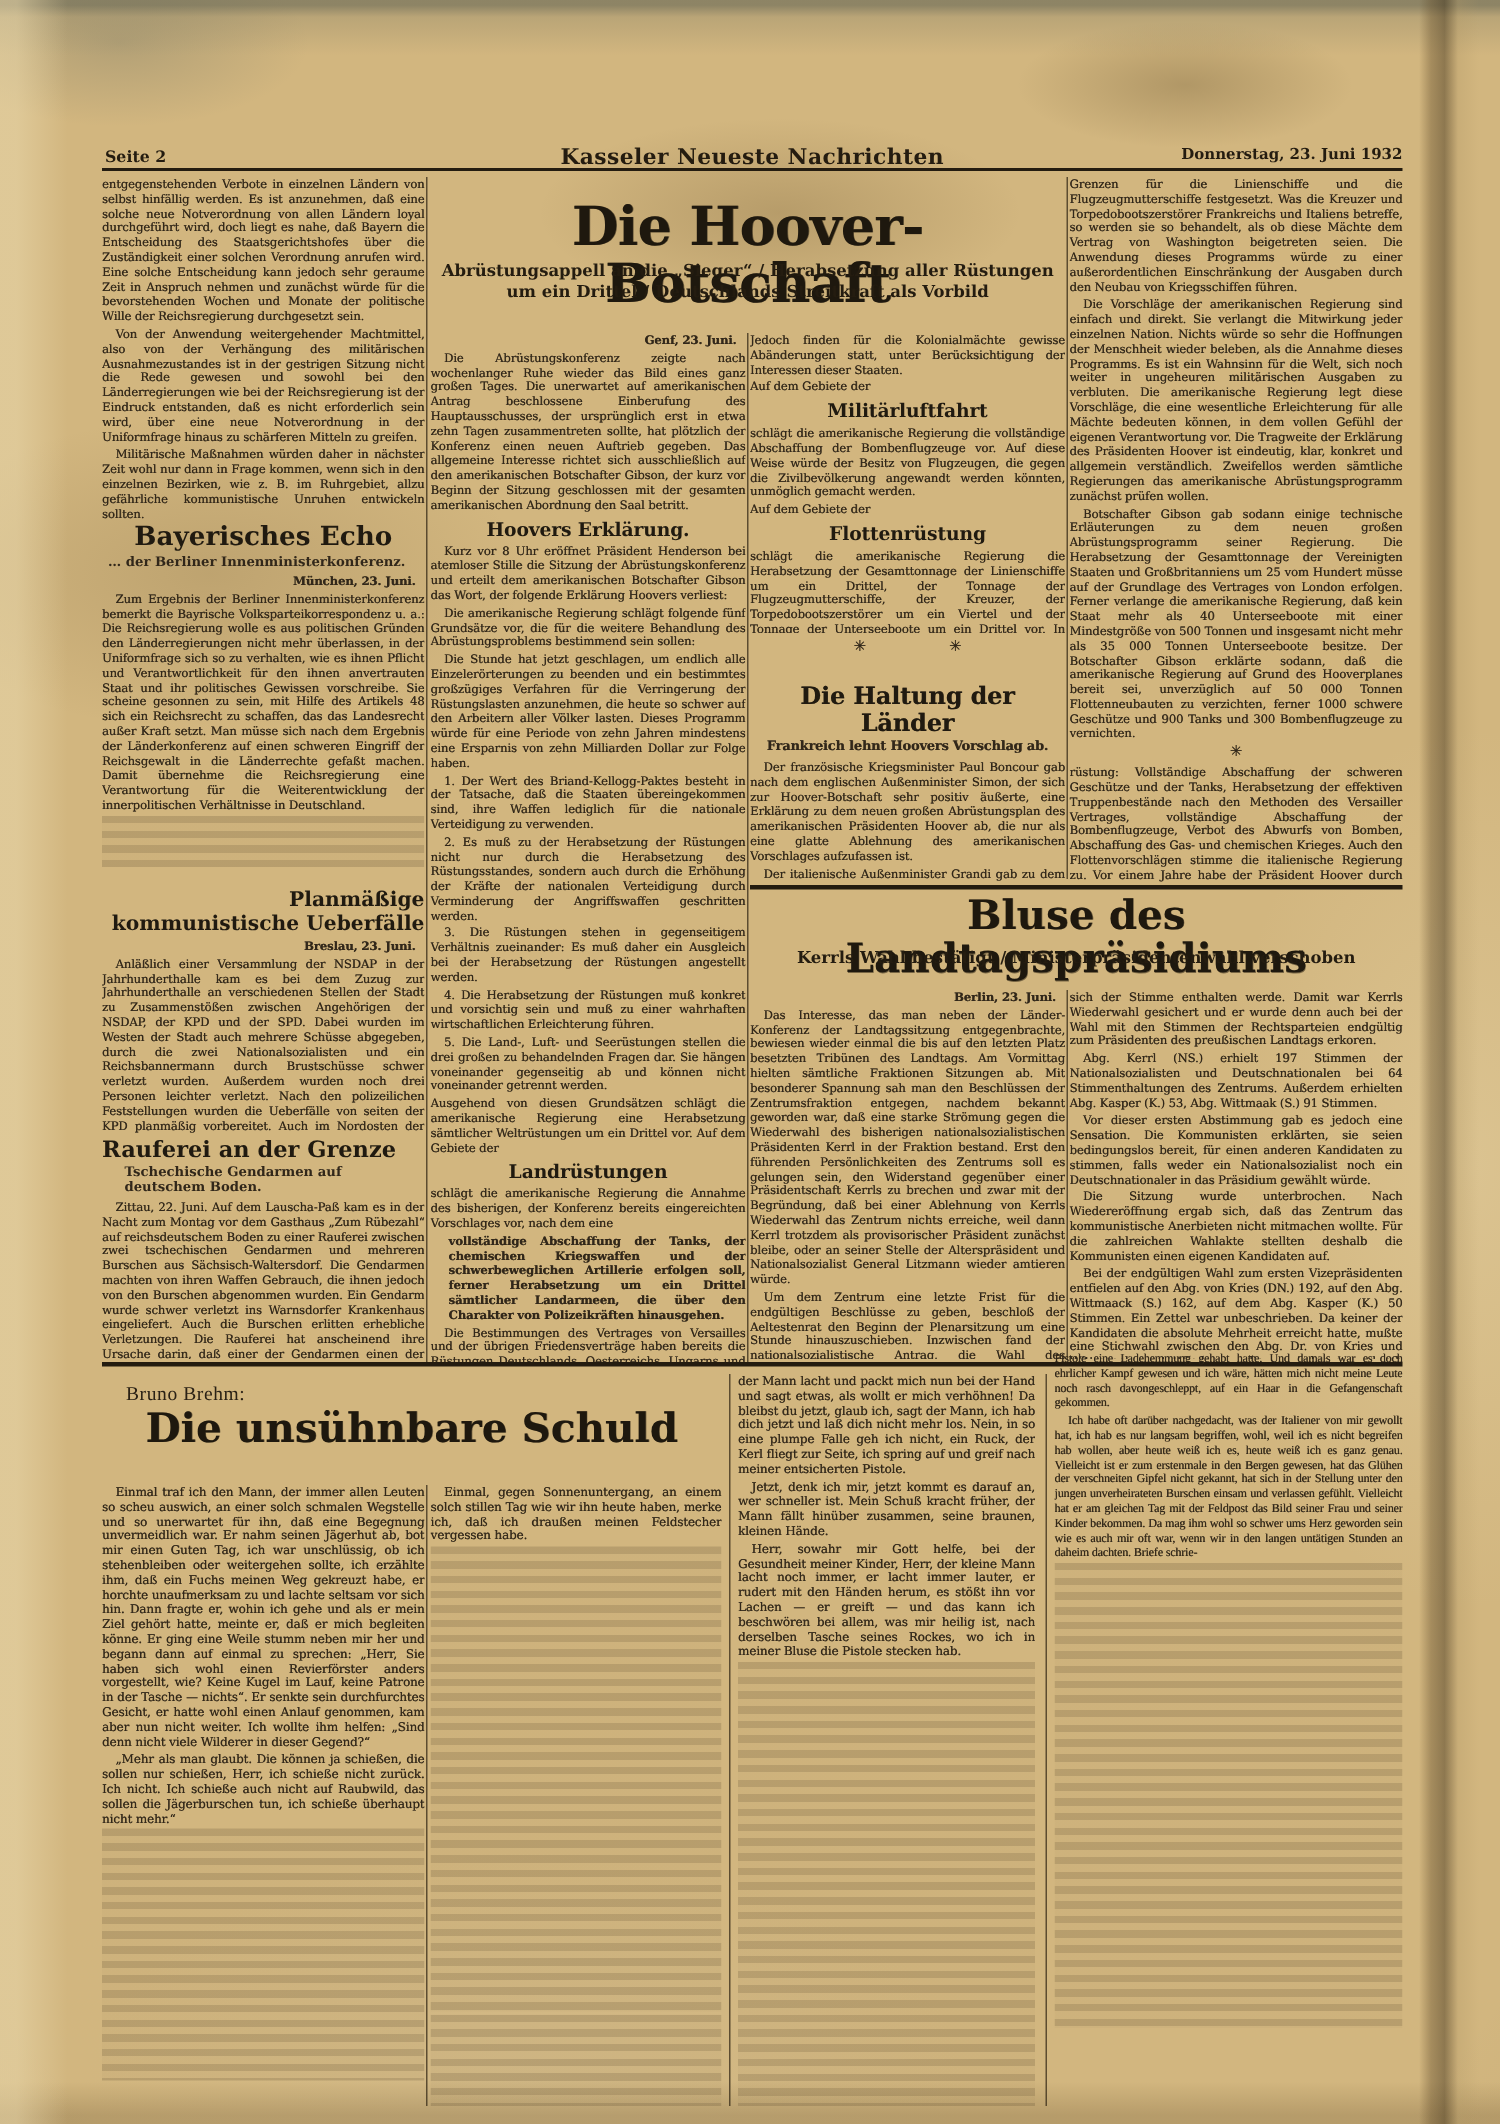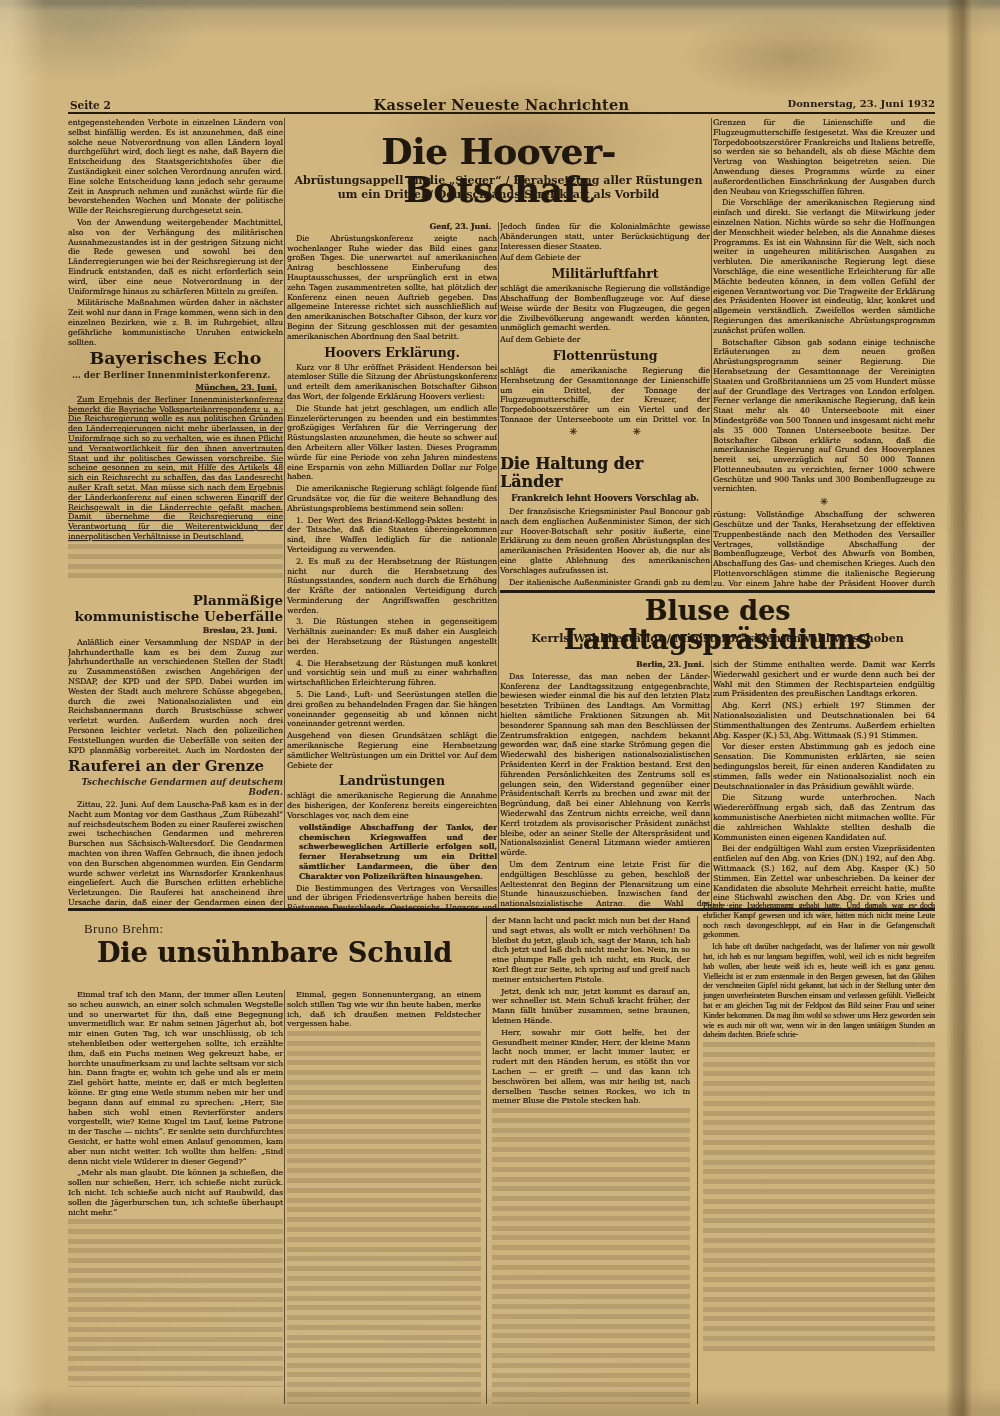--- a/index.html
+++ b/index.html
@@ -28,33 +28,33 @@
   .mast .mr{position:absolute;right:0;top:2px;font-size:10px;}
   
   .hr{position:absolute;background:#241c10;}
   .vr{position:absolute;width:1px;background:rgba(52,40,22,.75);}
   
   .col{position:absolute;overflow:hidden;font-size:7.8px;line-height:9.8px;text-align:justify;letter-spacing:-.1px;
        text-shadow:.2px .2px .3px rgba(42,32,16,.75);overflow-wrap:break-word;}
   .fl-p{text-indent:9px;margin:0 0 2px;}
   .fl-pn{margin:0 0 2px;}
   .fl-h{font-weight:bold;text-align:center;font-size:12.5px;line-height:14px;margin:4px 0 3px;text-indent:0;text-shadow:none;color:#201a10;}
-  .fl-h2{font-weight:bold;text-align:left;font-size:16px;line-height:18px;margin:17px 0 2px;color:#201a10;}
+  .fl-h2{font-weight:bold;text-align:center;font-size:16px;line-height:18px;margin:17px 0 2px;color:#201a10;}
   .fl-sub{font-weight:bold;text-align:center;font-size:8.6px;line-height:10px;margin:1px 0 4px;}
   .fl-date{font-weight:bold;text-align:right;padding-right:6px;margin:0 0 2px;}
   .fl-stars{text-align:center;font-size:10px;letter-spacing:26px;text-indent:26px;line-height:12px;margin:2px 0;}
   .fl-ind{font-weight:bold;margin:2px 0 2px 12px;}
   .fl-ghost{background:repeating-linear-gradient(180deg, rgba(58,44,24,.32) 0 5px, rgba(58,44,24,.05) 5px 9.8px);opacity:.55;margin:2px 0;}
   .gh-s{height:34px}.gh-m{height:90px}.gh-l{height:168px}.gh-x{height:310px}
   
   .sec-t-lg{font-weight:bold;text-align:center;font-size:17.5px;line-height:20px;margin:0 0 2px;color:#201a10;}
   .sec-t-md{font-weight:bold;text-align:right;font-size:13.5px;line-height:16px;margin:0 0 2px;color:#201a10;}
   .sec-t-md2{font-weight:bold;text-align:left;font-size:15px;line-height:17px;margin:0 0 2px;color:#201a10;}
   .sec-sub{font-weight:bold;font-size:8.8px;line-height:10px;text-align:left;margin:0 0 3px 4px;}
-  .sec-sub.center{text-align:right;margin-left:0;font-style:italic;}
+  .sec-sub.center{text-align:left;margin-left:15px;}
   
   .headline{position:absolute;text-align:center;font-weight:bold;color:#1e180e;text-shadow:.4px .4px .4px rgba(30,22,10,.5);}
   .hl-hoover{left:287px;top:132px;width:423px;font-size:36px;line-height:38px;letter-spacing:-.5px;}
   .hl-sub{position:absolute;text-align:center;font-weight:bold;color:#241c10;font-size:11px;line-height:14px;}
   .hs-hoover{left:287px;top:174px;width:423px;}
   .hl-wahl{left:500px;top:596px;width:435px;font-size:27px;line-height:29px;}
   .hs-wahl{left:500px;top:632px;width:435px;font-size:11px;}
   .hl-feu{left:68px;top:938px;width:413px;font-size:27px;line-height:30px;}
   .byline{position:absolute;left:84px;top:921px;font-family:"Liberation Serif",serif;font-size:13px;letter-spacing:.4px;color:#2a2115;}
 </style>
@@ -72,21 +72,21 @@
 
   <div class="col" style="left:68px;top:118px;width:215px;height:230px;">
       <div class="fl-pn">entgegenstehenden Verbote in einzelnen Ländern von selbst hinfällig werden. Es ist anzunehmen, daß eine solche neue Notverordnung von allen Ländern loyal durchgeführt wird, doch liegt es nahe, daß Bayern die Entscheidung des Staatsgerichtshofes über die Zuständigkeit einer solchen Verordnung anrufen wird. Eine solche Entscheidung kann jedoch sehr geraume Zeit in Anspruch nehmen und zunächst würde für die bevorstehenden Wochen und Monate der politische Wille der Reichsregierung durchgesetzt sein.</div>
       <div class="fl-p">Von der Anwendung weitergehender Machtmittel, also von der Verhängung des militärischen Ausnahmezustandes ist in der gestrigen Sitzung nicht die Rede gewesen und sowohl bei den Länderregierungen wie bei der Reichsregierung ist der Eindruck entstanden, daß es nicht erforderlich sein wird, über eine neue Notverordnung in der Uniformfrage hinaus zu schärferen Mitteln zu greifen.</div>
       <div class="fl-p">Militärische Maßnahmen würden daher in nächster Zeit wohl nur dann in Frage kommen, wenn sich in den einzelnen Bezirken, wie z. B. im Ruhrgebiet, allzu gefährliche kommunistische Unruhen entwickeln sollten.</div>
     </div>
 
   <div style="position:absolute;left:68px;top:348px;width:215px;height:240px;overflow:hidden;">
     <div class="sec-t-lg">Bayerisches Echo</div>
     <div class="sec-sub">… der Berliner Innenministerkonferenz.</div>
-    <div class="col" style="position:relative;width:215px;height:200px;text-decoration:underline;">
+    <div class="col" style="position:relative;width:215px;height:200px;">
         <div class="fl-date">München, 23. Juni.</div>
         <div class="fl-p">Zum Ergebnis der Berliner Innenministerkonferenz bemerkt die Bayrische Volksparteikorrespondenz u. a.: Die Reichsregierung wolle es aus politischen Gründen den Länderregierungen nicht mehr überlassen, in der Uniformfrage sich so zu verhalten, wie es ihnen Pflicht und Verantwortlichkeit für den ihnen anvertrauten Staat und ihr politisches Gewissen vorschreibe. Sie scheine gesonnen zu sein, mit Hilfe des Artikels 48 sich ein Reichsrecht zu schaffen, das das Landesrecht außer Kraft setzt. Man müsse sich nach dem Ergebnis der Länderkonferenz auf einen schweren Eingriff der Reichsgewalt in die Länderrechte gefaßt machen. Damit übernehme die Reichsregierung eine Verantwortung für die Weiterentwicklung der innerpolitischen Verhältnisse in Deutschland.</div>
         <div class="fl-ghost gh-s"></div>
       </div>
   </div>
 
   <div style="position:absolute;left:68px;top:592px;width:215px;height:164px;overflow:hidden;">
     <div class="sec-t-md">Planmäßige kommunistische Ueberfälle</div>
     <div class="col" style="position:relative;width:215px;height:144px;">
         <div class="fl-date">Breslau, 23. Juni.</div>
@@ -103,22 +103,22 @@
   </div>
 
   <div class="headline hl-hoover">Die Hoover-Botschaft</div>
   <div class="hl-sub hs-hoover">Abrüstungsappell an die „Sieger“ / Herabsetzung aller Rüstungen um ein Drittel / Deutschlands Streitkraft als Vorbild</div>
 
   <div class="col" style="left:287px;top:222px;width:210px;height:686px;">
       <div class="fl-date">Genf, 23. Juni.</div>
       <div class="fl-p">Die Abrüstungskonferenz zeigte nach wochenlanger Ruhe wieder das Bild eines ganz großen Tages. Die unerwartet auf amerikanischen Antrag beschlossene Einberufung des Hauptausschusses, der ursprünglich erst in etwa zehn Tagen zusammentreten sollte, hat plötzlich der Konferenz einen neuen Auftrieb gegeben. Das allgemeine Interesse richtet sich ausschließlich auf den amerikanischen Botschafter Gibson, der kurz vor Beginn der Sitzung geschlossen mit der gesamten amerikanischen Abordnung den Saal betritt.</div>
       <div class="fl-h">Hoovers Erklärung.</div>
       <div class="fl-p">Kurz vor 8 Uhr eröffnet Präsident Henderson bei atemloser Stille die Sitzung der Abrüstungskonferenz und erteilt dem amerikanischen Botschafter Gibson das Wort, der folgende Erklärung Hoovers verliest:</div>
+      <div class="fl-p">Die amerikanische Regierung schlägt folgende fünf Grundsätze vor, die für die weitere Behandlung des Abrüstungsproblems bestimmend sein sollen:</div>
       <div class="fl-p">Die Stunde hat jetzt geschlagen, um endlich alle Einzelerörterungen zu beenden und ein bestimmtes großzügiges Verfahren für die Verringerung der Rüstungslasten anzunehmen, die heute so schwer auf den Arbeitern aller Völker lasten. Dieses Programm würde für eine Periode von zehn Jahren mindestens eine Ersparnis von zehn Milliarden Dollar zur Folge haben.</div>
-      <div class="fl-p">Die amerikanische Regierung schlägt folgende fünf Grundsätze vor, die für die weitere Behandlung des Abrüstungsproblems bestimmend sein sollen:</div>
       <div class="fl-p">1. Der Wert des Briand-Kellogg-Paktes besteht in der Tatsache, daß die Staaten übereingekommen sind, ihre Waffen lediglich für die nationale Verteidigung zu verwenden.</div>
       <div class="fl-p">2. Es muß zu der Herabsetzung der Rüstungen nicht nur durch die Herabsetzung des Rüstungsstandes, sondern auch durch die Erhöhung der Kräfte der nationalen Verteidigung durch Verminderung der Angriffswaffen geschritten werden.</div>
       <div class="fl-p">3. Die Rüstungen stehen in gegenseitigem Verhältnis zueinander: Es muß daher ein Ausgleich bei der Herabsetzung der Rüstungen angestellt werden.</div>
       <div class="fl-p">4. Die Herabsetzung der Rüstungen muß konkret und vorsichtig sein und muß zu einer wahrhaften wirtschaftlichen Erleichterung führen.</div>
       <div class="fl-p">5. Die Land-, Luft- und Seerüstungen stellen die drei großen zu behandelnden Fragen dar. Sie hängen voneinander gegenseitig ab und können nicht voneinander getrennt werden.</div>
       <div class="fl-pn">Ausgehend von diesen Grundsätzen schlägt die amerikanische Regierung eine Herabsetzung sämtlicher Weltrüstungen um ein Drittel vor. Auf dem Gebiete der</div>
       <div class="fl-h">Landrüstungen</div>
       <div class="fl-pn">schlägt die amerikanische Regierung die Annahme des bisherigen, der Konferenz bereits eingereichten Vorschlages vor, nach dem eine</div>
       <div class="fl-ind">vollständige Abschaffung der Tanks, der chemischen Kriegswaffen und der schwerbeweglichen Artillerie erfolgen soll, ferner Herabsetzung um ein Drittel sämtlicher Landarmeen, die über den Charakter von Polizeikräften hinausgehen.</div>
       <div class="fl-p">Die Bestimmungen des Vertrages von Versailles und der übrigen Friedensverträge haben bereits die Rüstungen Deutschlands, Oesterreichs, Ungarns und Bulgariens auf einen Stand heruntergedrückt, der der Aufrechterhaltung der inneren Ordnung in diesen Ländern entspricht. Auf diese Weise ist Deutschland, das eine Bevölkerung von 65 Millionen Menschen umfaßt, eine Armee von 100 000 Mann gelassen worden.</div>

